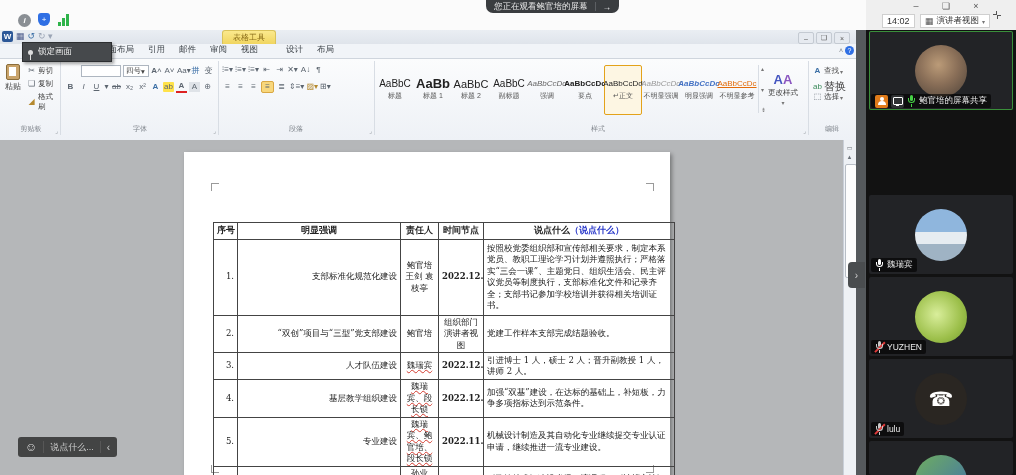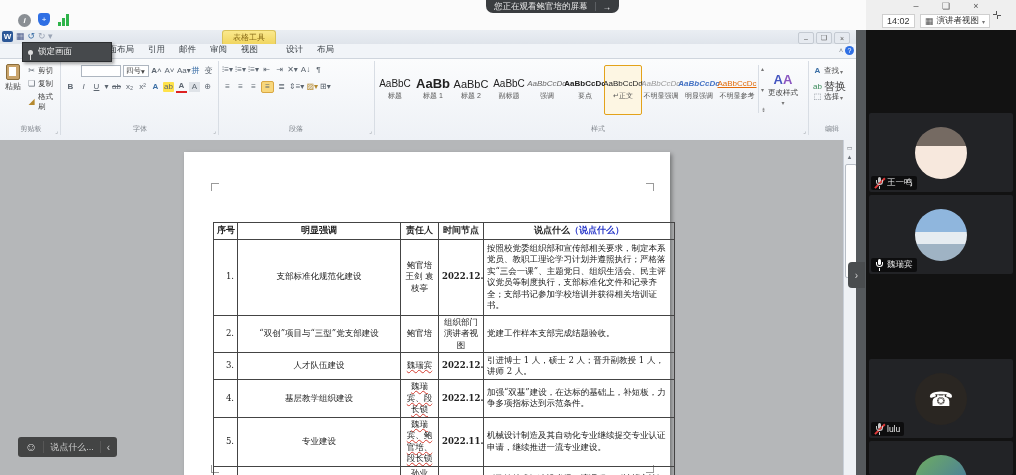--- a/index.html
+++ b/index.html
@@ -63,21 +63,21 @@
         box-shadow:2px 2px 4px rgba(0,0,0,.35);font-family:"DejaVu Serif",serif;}
   .cmark{position:absolute;width:7px;height:7px;border:0 solid #9a9a9a;}
   #doc-title{position:absolute;left:0;right:0;top:48px;text-align:center;
              font-size:12.5px;font-weight:bold;color:#1a1a1a;letter-spacing:.5px;}
   #dtable{position:absolute;left:29px;top:70px;width:436px;border-collapse:collapse;
           table-layout:fixed;font-size:8.5px;color:#222;}
   #dtable td,#dtable th{border:1px solid #444;padding:1px 3px;vertical-align:middle;
           line-height:11.5px;overflow:hidden;}
   #dtable th{font-weight:bold;font-size:9px;padding:2px;}
   .c-no{width:19px;text-align:right;}
-  .c-content{width:158px;text-align:center;}
+  .c-content{width:158px;text-align:right;}
   .c-owner{width:33px;text-align:center;}
   .c-time{width:40px;text-align:center;}
   .c-acc{width:186px;text-align:left;}
   .blue{color:#2635c9;}
   .wavy{text-decoration:underline;text-decoration-style:wavy;text-decoration-color:#d23b2f;
         text-decoration-thickness:1px;}
 
   
   #w-scroll{left:843px;top:110px;width:13px;height:365px;background:#eef1f5;border-left:1px solid #c9cfd8;}
   .sarrow{width:11px;height:10px;font-size:6px;color:#6b7178;display:flex;align-items:center;justify-content:center;}
@@ -436,42 +436,57 @@
     <span class="abs viewbtn" style="left:54px;top:14px;">
       <span class="grid-ic">▦</span>
       <span>演讲者视图</span>
       <span style="font-size:6px;color:#777;">▾</span>
     </span>
     <span class="abs corners" style="left:131px;top:15px;"></span>
   </div>
 
   <div class="abs" id="sidebar">
 
-
-    <div class="tile" style="top:83px;">
-      <div class="avatar av2"></div>
+    <div class="tile active" style="top:1px;">
+      <div class="avatar av1"></div>
       <div class="namepill">
-        <span class="mic muted">
+        <span class="badge presenter">
+            <span class="person"></span>
+          </span>
+        <span class="badge screen">
+            <span class="monitor"></span>
+          </span>
+        <span class="mic on">
             <i class="stem"></i>
-            <i class="slash"></i>
           </span>
-        <span>王一鸣</span>
-      </div>
-    </div>
+        <span>鲍官培的屏幕共享</span>
+      </div>
+    </div>
+
 
     <div class="tile" style="top:165px;">
       <div class="avatar av3"></div>
       <div class="namepill">
         <span class="mic" style="color:#fff;">
             <i class="stem"></i>
           </span>
         <span>魏瑞宾</span>
       </div>
     </div>
 
+    <div class="tile" style="top:247px;">
+      <div class="avatar av4"></div>
+      <div class="namepill">
+        <span class="mic muted">
+            <i class="stem"></i>
+            <i class="slash"></i>
+          </span>
+        <span>YUZHEN</span>
+      </div>
+    </div>
 
     <div class="tile" style="top:329px;">
       <div class="avatar av5">
           <span>☎</span>
         </div>
       <div class="namepill">
         <span class="mic muted">
             <i class="stem"></i>
             <i class="slash"></i>
           </span>

